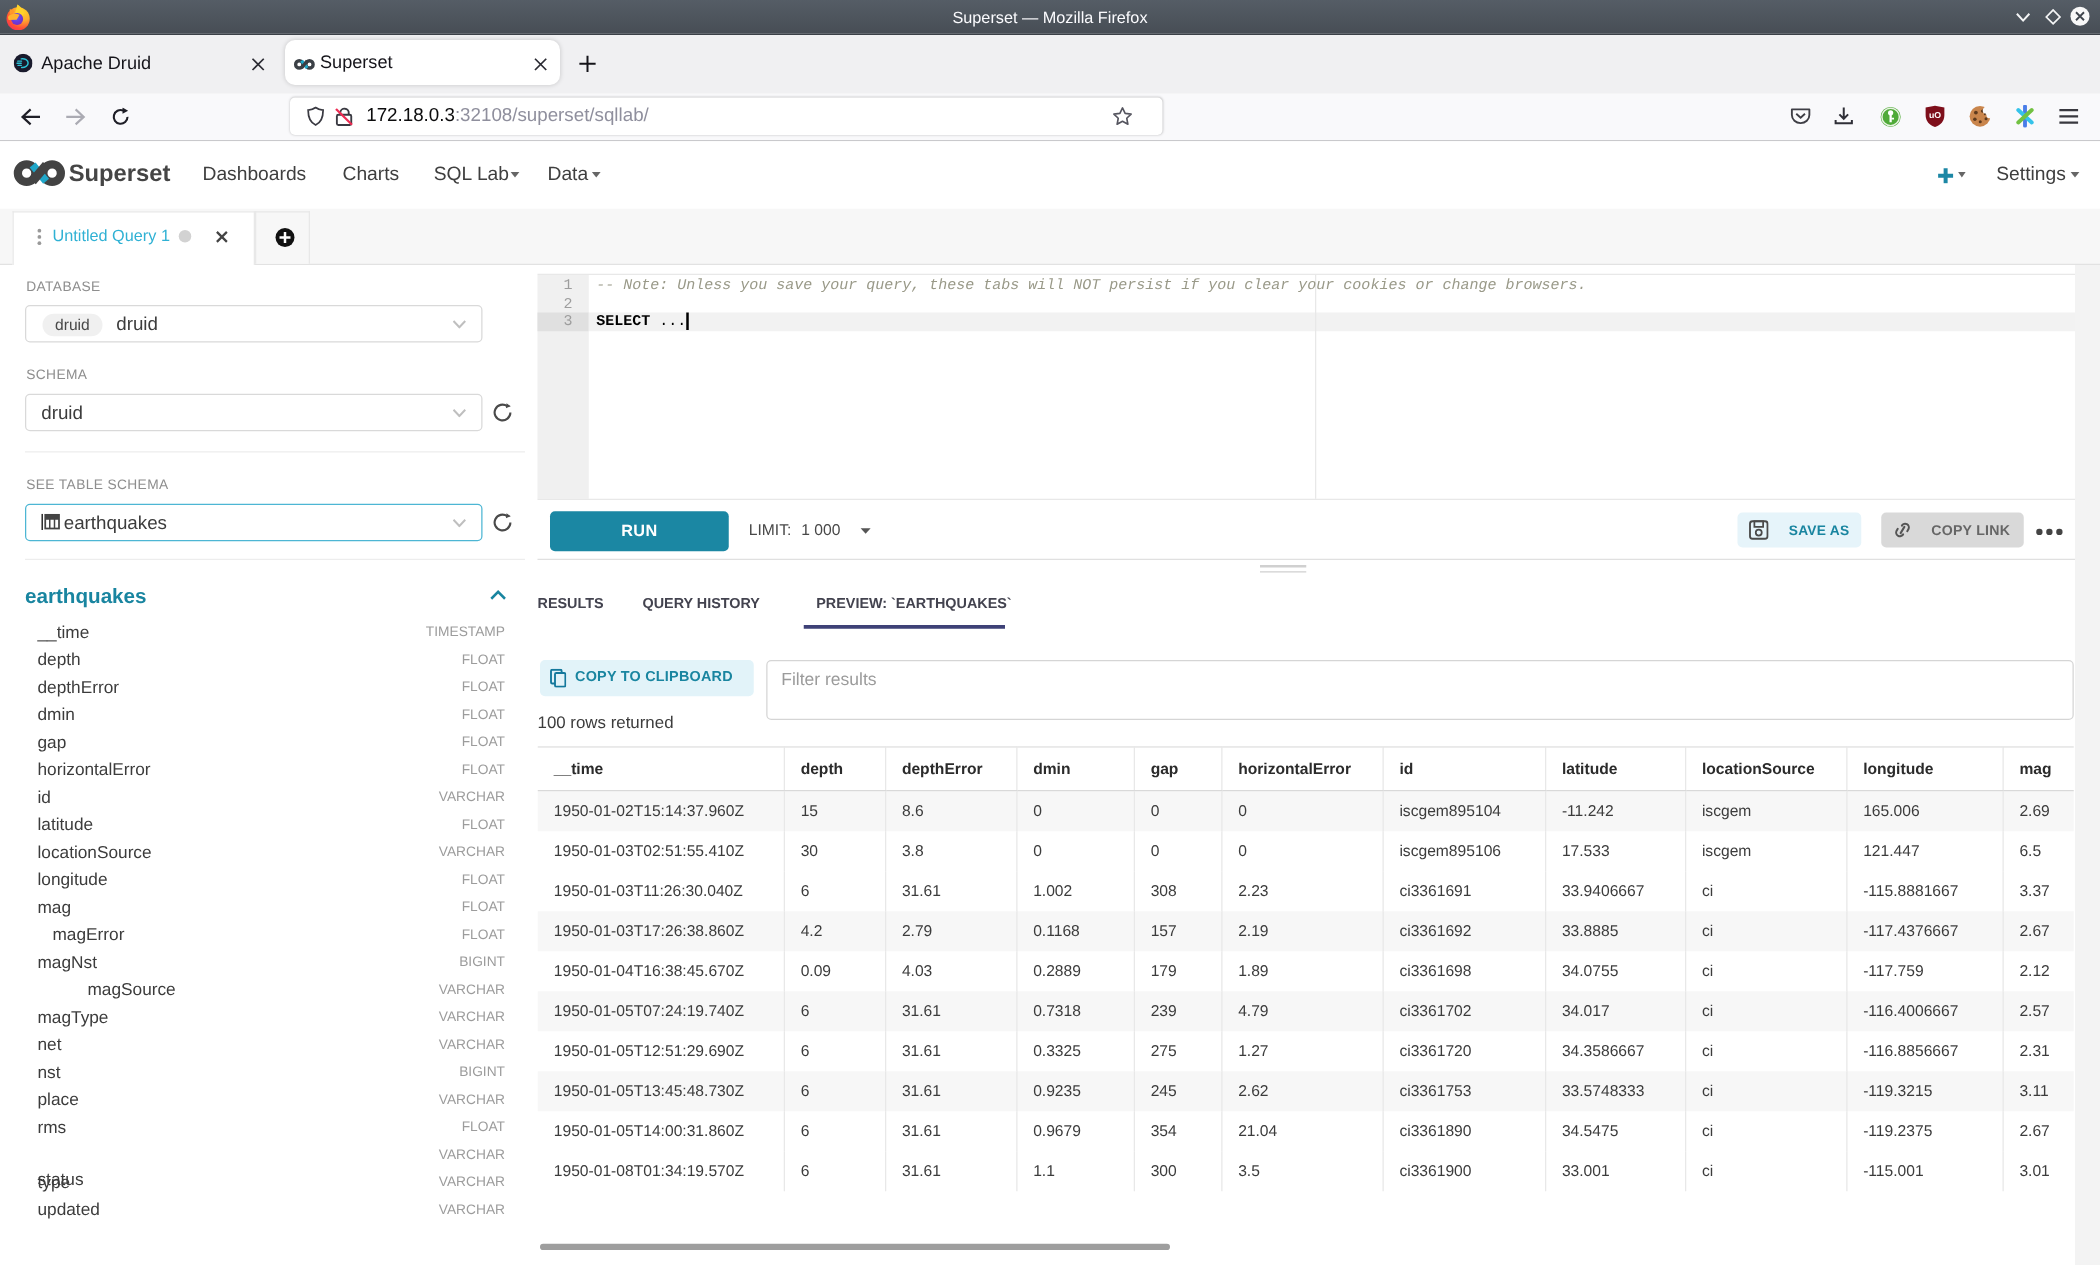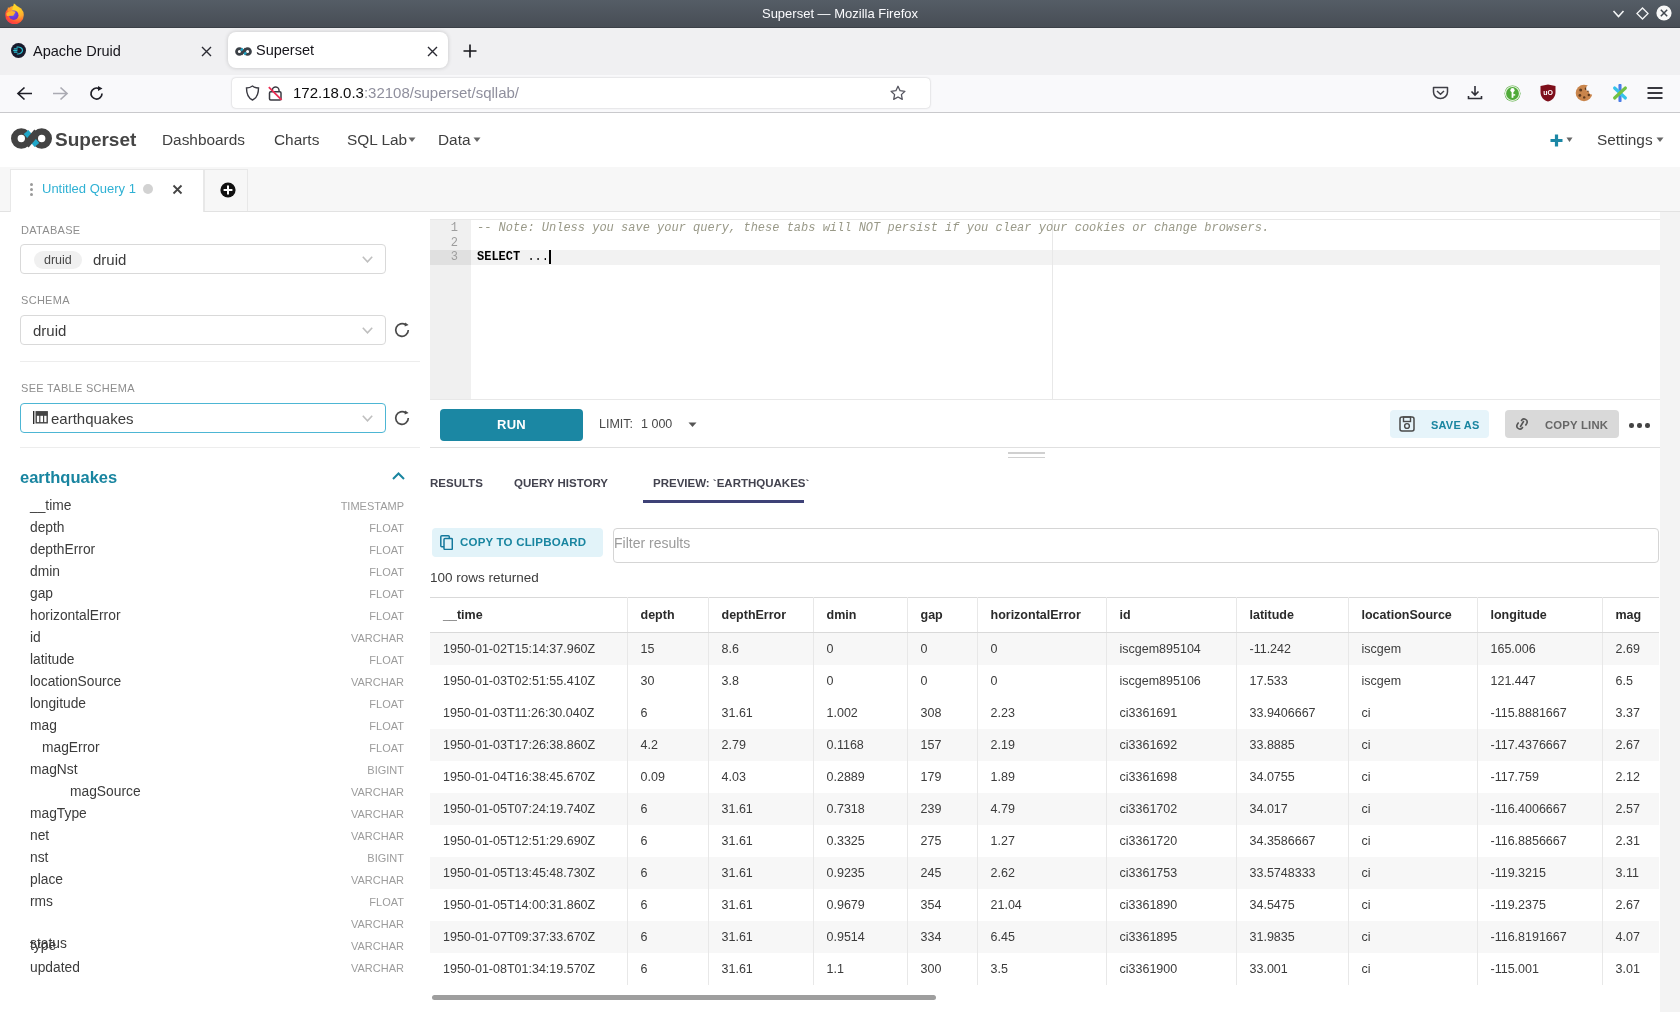--- a/index.html
+++ b/index.html
@@ -67,23 +67,23 @@
   border-radius:4px; }
 #copylink { left:1505px; top:410px; width:114px; height:28px; background:#d9d9d9;
   border-radius:4px; }
 .btn-txt-teal { color:#1985a0; font-weight:bold; font-size:11px; letter-spacing:.2px; }
 .btn-txt-grey { color:#666; font-weight:bold; font-size:11.3px; letter-spacing:.2px; }
 
 .stab { top:465px; height:37px; line-height:37px; font-size:11.5px; font-weight:bold;
   color:#43434f; letter-spacing:0; }
 #inkbar { left:643px; top:500px; width:161px; height:3px; background:#3e4177; }
 #copyclip { left:432px; top:528px; width:171px; height:29px; background:#e2f3f9; border-radius:4px; }
-#filterbox { left:613px; top:528px; width:1046px; height:35px; background:#fff;
+#filterbox { left:613px; top:528px; width:1046px; height:48px; background:#fff;
   border:1px solid #d5d5d5; border-radius:4px; font-size:14px; color:#9b9b9b; line-height:28px;
-  }
+  padding-left:11px; }
 #rowsret { left:430px; top:570px; font-size:13.5px; color:#3c3c3c; }
 
 #rtable { left:430px; top:597px; width:1230px; height:390px; overflow:hidden; }
 table { border-collapse:collapse; table-layout:fixed; width:1229px; }
 th { height:35px; font-size:12.5px; color:#2b2b2b; text-align:left; padding-left:13px;
   border-top:1px solid #d9d9d9; border-bottom:1px solid #d9d9d9; background:#fff;
   border-right:1px solid #e8e8e8; font-weight:bold; }
 td { height:32px; font-size:12.5px; color:#3c3c3c; padding-left:13px;
   border-right:1px solid #e8e8e8; }
 tr.odd td { background:#f7f7f7; }
@@ -539,33 +539,20 @@
           <td>31.61</td>
           <td>0.9679</td>
           <td>354</td>
           <td>21.04</td>
           <td>ci3361890</td>
           <td>34.5475</td>
           <td>ci</td>
           <td>-119.2375</td>
           <td>2.67</td>
         </tr>
-        <tr class="odd">
-          <td>1950-01-07T09:37:33.670Z</td>
-          <td>6</td>
-          <td>31.61</td>
-          <td>0.9514</td>
-          <td>334</td>
-          <td>6.45</td>
-          <td>ci3361895</td>
-          <td>31.9835</td>
-          <td>ci</td>
-          <td>-116.8191667</td>
-          <td>4.07</td>
-        </tr>
         <tr>
           <td>1950-01-08T01:34:19.570Z</td>
           <td>6</td>
           <td>31.61</td>
           <td>1.1</td>
           <td>300</td>
           <td>3.5</td>
           <td>ci3361900</td>
           <td>33.001</td>
           <td>ci</td>

